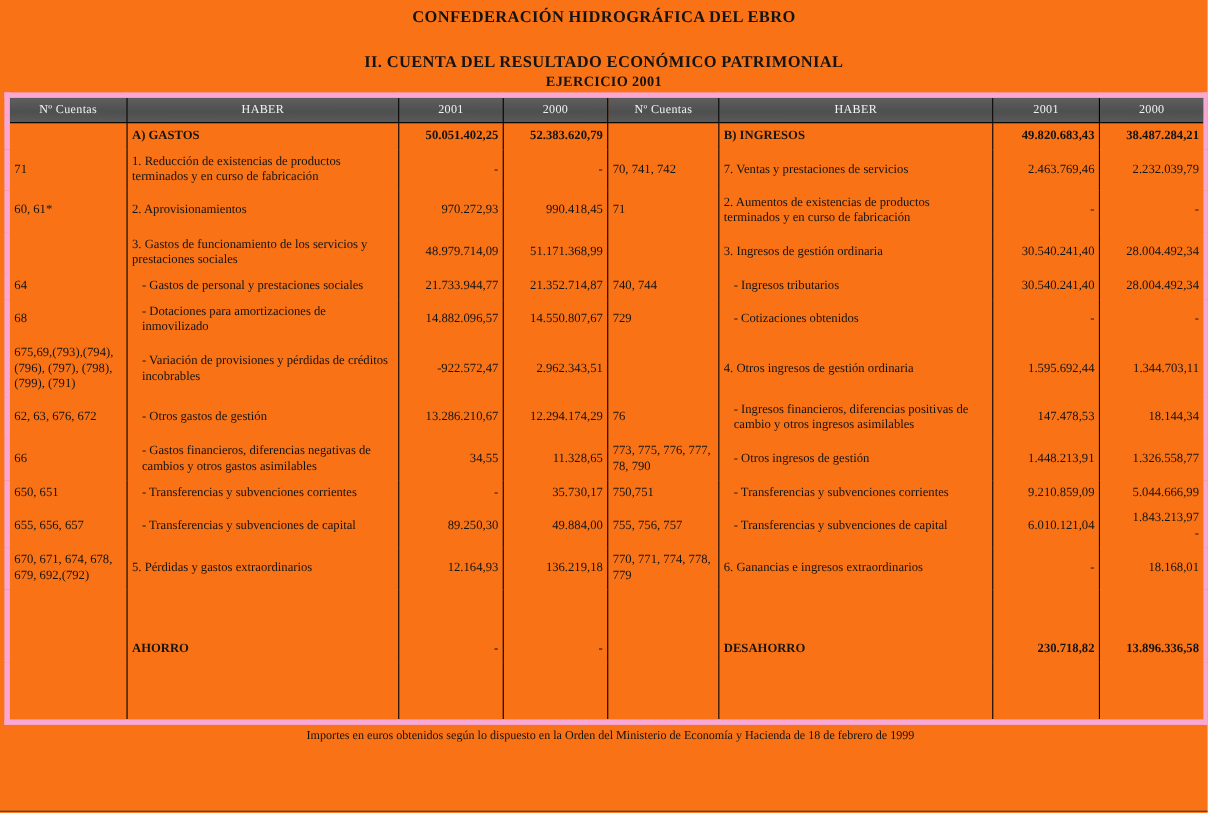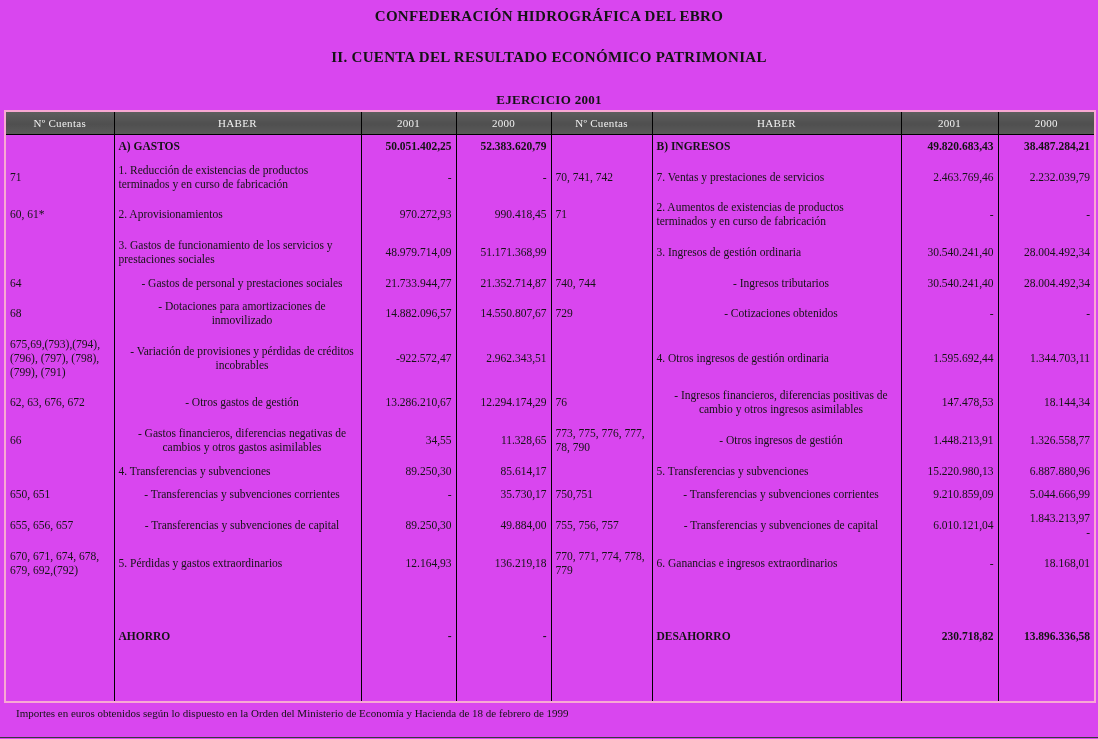--- a/index.html
+++ b/index.html
@@ -1,20 +1,20 @@
 <!DOCTYPE html>
 <html><head>
 <meta charset="utf-8">
 <style>
   html, body { margin: 0; padding: 0; background: #ffffff; }
   .doc {
     position: relative;
     width: 1098px;
     height: 739px;
-    background: #d946ef;
+    background: #f97316;
     font-family: "Liberation Serif", "DejaVu Serif", serif;
     color: #141414;
     overflow: hidden;
   }
   .t1 {
     text-align: center;
     font-weight: bold;
     font-size: 15px;
     padding-top: 8px;
     letter-spacing: 0.3px;
@@ -23,34 +23,33 @@
     text-align: center;
     font-weight: bold;
     font-size: 15px;
     margin-top: 24px;
     letter-spacing: 0.3px;
   }
   .t3 {
     text-align: center;
     font-weight: bold;
     font-size: 13px;
-    margin-top: 26px;
     letter-spacing: 0.3px;
   }
   .euros {
     text-align: right;
     font-size: 10px;
     margin: 6px 10px 0 0;
   }
   table.results {
     border-collapse: collapse;
     table-layout: fixed;
     width: 1090px;
     margin: 2px 4px 0 4px;
-    border: 2px solid #f9a8d4;
+    border: 5px solid #f9a8d4;
   }
   table.results th {
     border: 1px solid #000;
     background: linear-gradient(180deg, #5e5e5e 0%, #4f4f4f 55%, #5a5a5a 100%);
     color: #f2f2f2;
     font-weight: normal;
     font-size: 11px;
     padding: 5px 2px;
     letter-spacing: 0.3px;
   }
@@ -62,31 +61,31 @@
     padding: 5px 4px;
     vertical-align: middle;
   }
   td.code {
     text-align: left;
     font-size: 11px;
     padding-left: 2px;
     padding-right: 2px;
   }
   td.label { text-align: left; }
-  td.label.sub { padding-left: 13px; text-align: center; }
+  td.label.sub { padding-left: 13px; }
   td.num {
     text-align: right;
     padding-right: 5px;
     white-space: pre-line;
   }
   tr.bold td.label, tr.bold td.num { font-weight: bold; }
   tr.totals td { padding-top: 48px; }
   tr.spacer td { height: 52px; padding: 0; }
   .footer {
-    text-align: left;
+    text-align: center;
     font-size: 11px;
     margin: 4px 4px 0 16px;
   }
   .bottom-rule {
     position: absolute;
     left: 0;
     right: 0;
     bottom: 1px;
     border-top: 1.5px solid #3a3a3a;
   }
@@ -207,30 +206,20 @@
     <td class="code">66</td>
     <td class="label sub">- Gastos financieros, diferencias negativas de cambios y otros gastos asimilables</td>
     <td class="num">34,55</td>
     <td class="num">11.328,65</td>
     <td class="code">773, 775, 776, 777, 78, 790</td>
     <td class="label sub">- Otros ingresos de gestión</td>
     <td class="num">1.448.213,91</td>
     <td class="num">1.326.558,77</td>
   </tr>
         <tr>
-    <td class="code"></td>
-    <td class="label">4. Transferencias y subvenciones</td>
-    <td class="num">89.250,30</td>
-    <td class="num">85.614,17</td>
-    <td class="code"></td>
-    <td class="label">5. Transferencias y subvenciones</td>
-    <td class="num">15.220.980,13</td>
-    <td class="num">6.887.880,96</td>
-  </tr>
-        <tr>
     <td class="code">650, 651</td>
     <td class="label sub">- Transferencias y subvenciones corrientes</td>
     <td class="num">-</td>
     <td class="num">35.730,17</td>
     <td class="code">750,751</td>
     <td class="label sub">- Transferencias y subvenciones corrientes</td>
     <td class="num">9.210.859,09</td>
     <td class="num">5.044.666,99</td>
   </tr>
         <tr>

